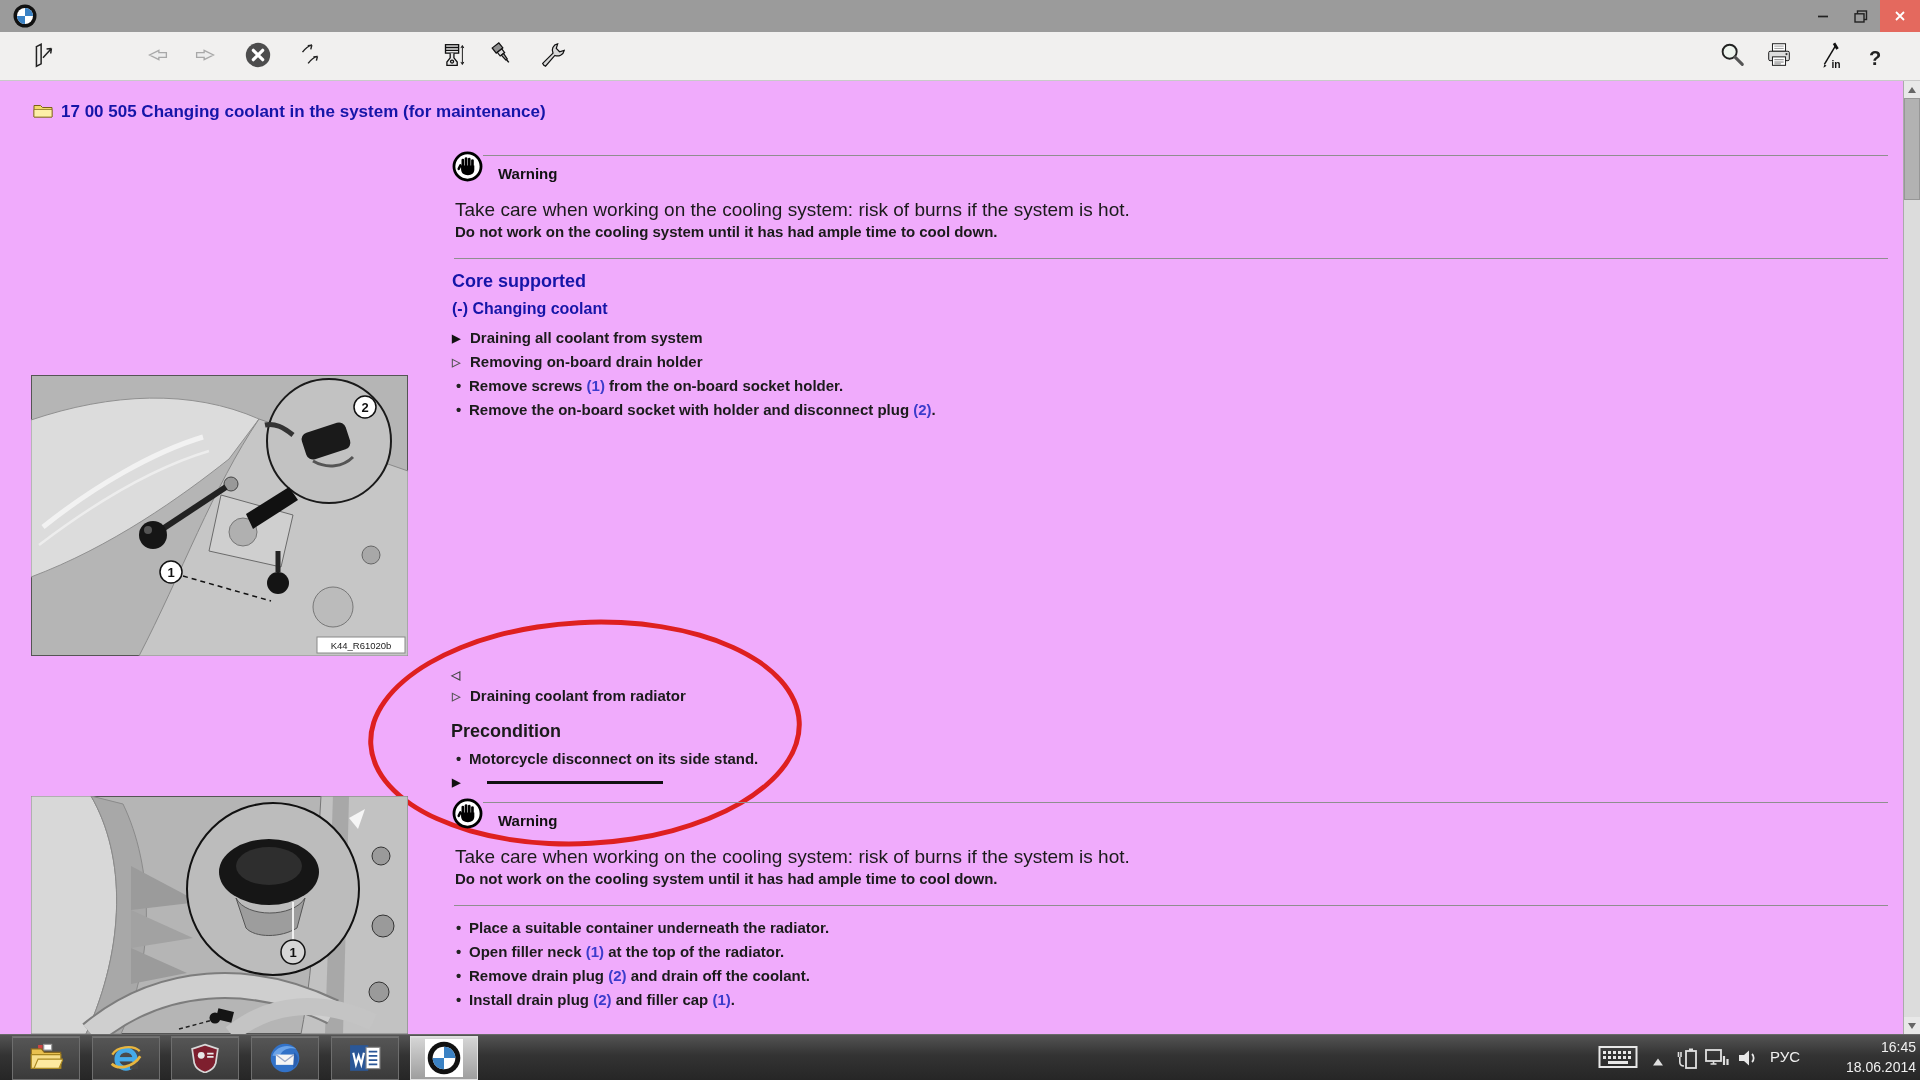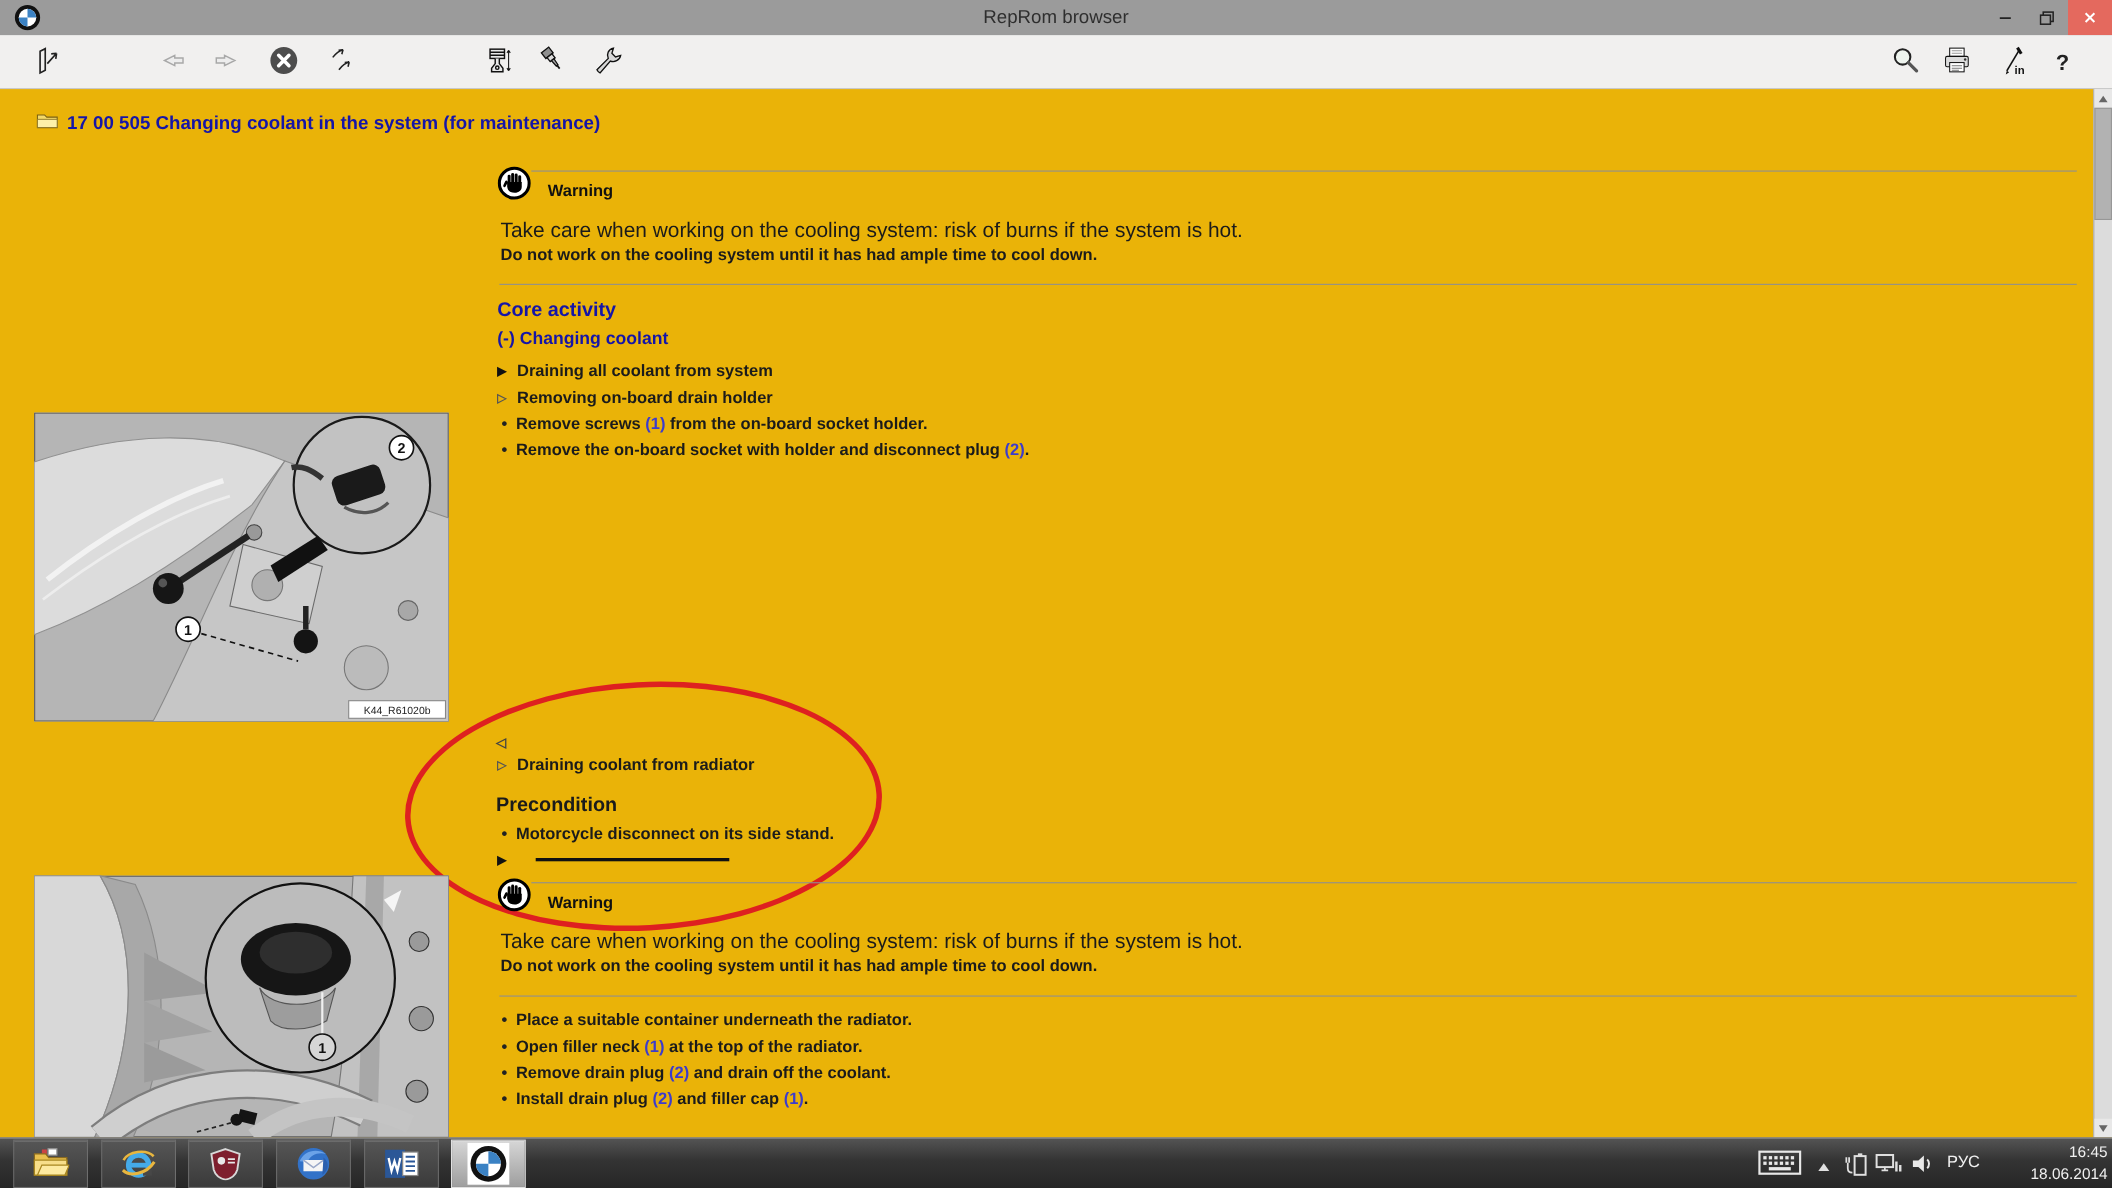--- a/index.html
+++ b/index.html
@@ -20,21 +20,21 @@
   .wc.close { width:40px; background:#e4695e; }
 
   
   .toolbar { position:absolute; top:32px; left:0; right:0; height:49px; background:#f1f0ef;
     border-bottom:1px solid #c9c9c9; }
   .tbi { position:absolute; top:4px; width:34px; height:34px; display:flex; align-items:flex-end;
     justify-content:center; cursor:pointer; }
   .tbi.help { font-size:20px; font-weight:bold; color:#222; }
 
   
-  .content { position:absolute; top:81px; left:0; right:0; bottom:46px; background:#eab308; overflow:hidden; }
+  .content { position:absolute; top:81px; left:0; right:0; bottom:46px; background:#f0abfc; overflow:hidden; }
   .row { position:absolute; white-space:nowrap; font-size:15px; color:#1b1b1b;font-weight:bold; }
   .row .mk { display:inline-block; width:18px; font-size:11px; vertical-align:1px; color:#111; }
   .row .bu { display:inline-block; width:13px; font-size:15px; color:#222; }
   .bold { font-weight:bold; }
   .navy { color:#1515a8; font-weight:bold; }
   .ref { color:#3c3ccc; cursor:pointer; text-decoration:none; }
 
   .doc-heading { position:absolute; left:33px; top:21px; display:flex; align-items:center; cursor:pointer; }
   .doc-heading .htxt { margin-left:8px; font-size:17px; font-weight:bold; color:#1515a8; }
 
@@ -83,21 +83,20 @@
 
 <div class="titlebar">
   <div class="app-logo">
     <svg viewBox="0 0 24 24" width="24" height="24">
       <circle cx="12" cy="12" r="11.5" fill="#111"></circle>
       <circle cx="12" cy="12" r="8" fill="#fff"></circle>
       <path d="M12,12 L12,4 A8,8 0 0 1 20,12 Z" fill="#3b82c4"></path>
       <path d="M12,12 L12,20 A8,8 0 0 1 4,12 Z" fill="#3b82c4"></path>
     </svg>
   </div>
-  <div class="title">RepRom browser</div>
   <div class="win-controls">
     <div class="wc">
       <svg viewBox="0 0 12 12" width="12" height="12">
           <path d="M1,6.5 H11" stroke="#222" stroke-width="1.7"></path>
         </svg>
     </div>
     <div class="wc">
       <svg viewBox="0 0 14 13" width="14" height="13">
         <rect x="3.5" y="1" width="9" height="8.5" fill="none" stroke="#222" stroke-width="1.4"></rect>
         <rect x="1" y="3.8" width="9" height="8.2" fill="#9b9b9b" stroke="#222" stroke-width="1.4"></rect>
@@ -219,21 +218,21 @@
           <rect x="6.1" y="12.5" width="2.4" height="6.2" rx="1.2" transform="rotate(26 7.3 15.6)"></rect>
         </g>
       </svg>
     </div>
     <div class="wtitle">Warning</div>
     <div class="wl1">Take care when working on the cooling system: risk of burns if the system is hot.</div>
     <div class="wl2">Do not work on the cooling system until it has had ample time to cool down.</div>
     <div class="whr2"></div>
   </div>
 
-  <div class="row navy" style="left:452px; top:190px; font-size:18px">Core activity</div>
+  <div class="row navy" style="left:452px; top:190px; font-size:18px">Core supported</div>
   <div class="row navy" style="left:452px; top:219px; font-size:16px">(-) Changing coolant</div>
   <div class="row bold" style="left:452px; top:248px">
     <span class="mk">▶</span><span>Draining all coolant from system</span>
   </div>
   <div class="row bold" style="left:452px; top:272px">
     <span class="mk" style="color:#555">▷</span><span>Removing on-board drain holder</span>
   </div>
   <div class="row" style="left:456px; top:296px">
     <span class="bu">•</span><span>Remove screws </span><a class="ref">(1)</a><span> from the on-board socket holder.</span>
   </div>

